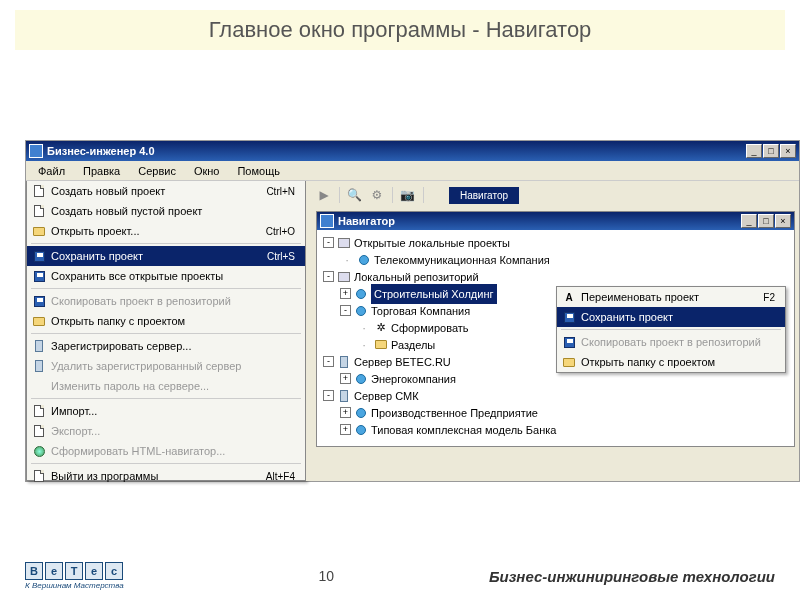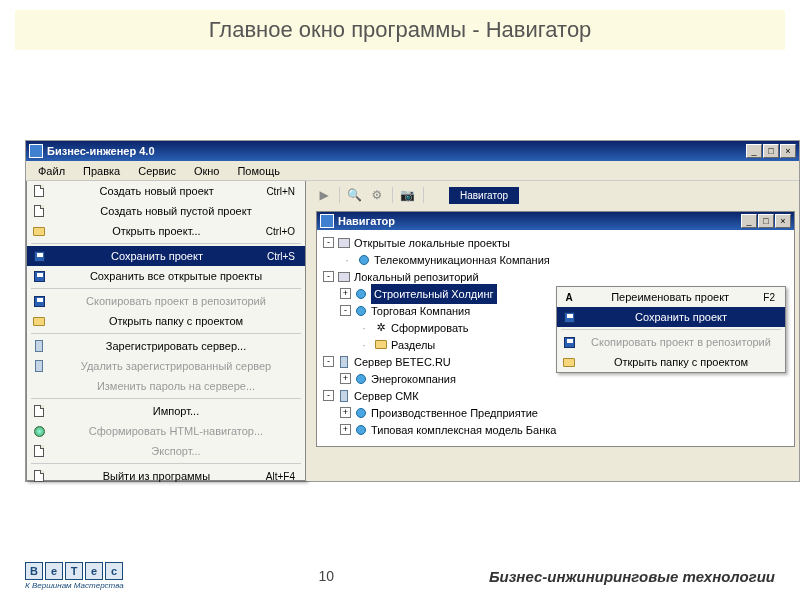--- a/index.html
+++ b/index.html
@@ -18,21 +18,21 @@
 .menu-bar { background: #ece9d8; height: 20px; display: flex; align-items: center; padding: 0 4px; gap: 2px; border-bottom: 1px solid #ccc; }
 .menu-item { padding: 2px 8px; cursor: pointer; }
 
 .app-body { display: flex; height: 300px; background: #ece9d8; }
 
 .file-menu-dropdown { width: 280px; background: #f5f5f0; border: 1px solid #888; border-top: none; box-shadow: 2px 2px 3px rgba(0,0,0,.3); font-size: 11px; }
 .menu-row { display: flex; align-items: center; height: 20px; padding: 0 4px; gap: 4px; cursor: pointer; }
 .menu-row.sel { background: #0a246a; color: #fff; }
 .menu-row.disabled { color: #999; }
 .menu-ico { width: 16px; height: 16px; display: inline-flex; align-items: center; justify-content: center; font-size: 10px; }
-.menu-label { flex: 1; text-align: center; }
+.menu-label { flex: 1; }
 .menu-shortcut { color: inherit; padding-right: 6px; font-size: 10px;}
 .menu-sep { height: 1px; background: #ccc; margin: 2px 4px; }
 
 .right-side { flex: 1; padding: 2px 0 0 6px; position: relative; background:#ece9d8; }
 .toolbar { display: flex; align-items: center; gap: 2px; height: 24px; padding: 0 2px; }
 .tool-btn { width: 20px; height: 20px; display: inline-flex; align-items: center; justify-content: center; color: #888; cursor: pointer; font-size: 12px; border:1px solid transparent;}
 .tool-sep { width: 1px; height: 16px; background: #ccc; margin: 0 3px; }
 .nav-tag { background: #0a246a; color: #fff; font-size: 10px; padding: 2px 10px; margin-left: 20px; border:1px solid #0a246a;}
 
 .child-window { border: 1px solid #888; margin: 4px; background: #fff; position: relative; }
@@ -161,29 +161,29 @@
         </div>
         <div class="menu-sep"></div>
         <div class="menu-row">
           <span class="menu-ico">
             <span class="i-doc"></span>
           </span>
           <span class="menu-label">Импорт...</span>
         </div>
         <div class="menu-row disabled">
           <span class="menu-ico">
+            <span class="i-doc"></span>
+          </span>
+          <span class="menu-label">Экспорт...</span>
+        </div>
+        <div class="menu-row disabled">
+          <span class="menu-ico">
             <span class="i-globe"></span>
           </span>
           <span class="menu-label">Сформировать HTML-навигатор...</span>
-        </div>
-        <div class="menu-row disabled">
-          <span class="menu-ico">
-            <span class="i-doc"></span>
-          </span>
-          <span class="menu-label">Экспорт...</span>
         </div>
         <div class="menu-sep"></div>
         <div class="menu-row">
           <span class="menu-ico">
             <span class="i-doc"></span>
           </span>
           <span class="menu-label">Выйти из программы</span>
           <span class="menu-shortcut">Alt+F4</span>
         </div>
       </div>

